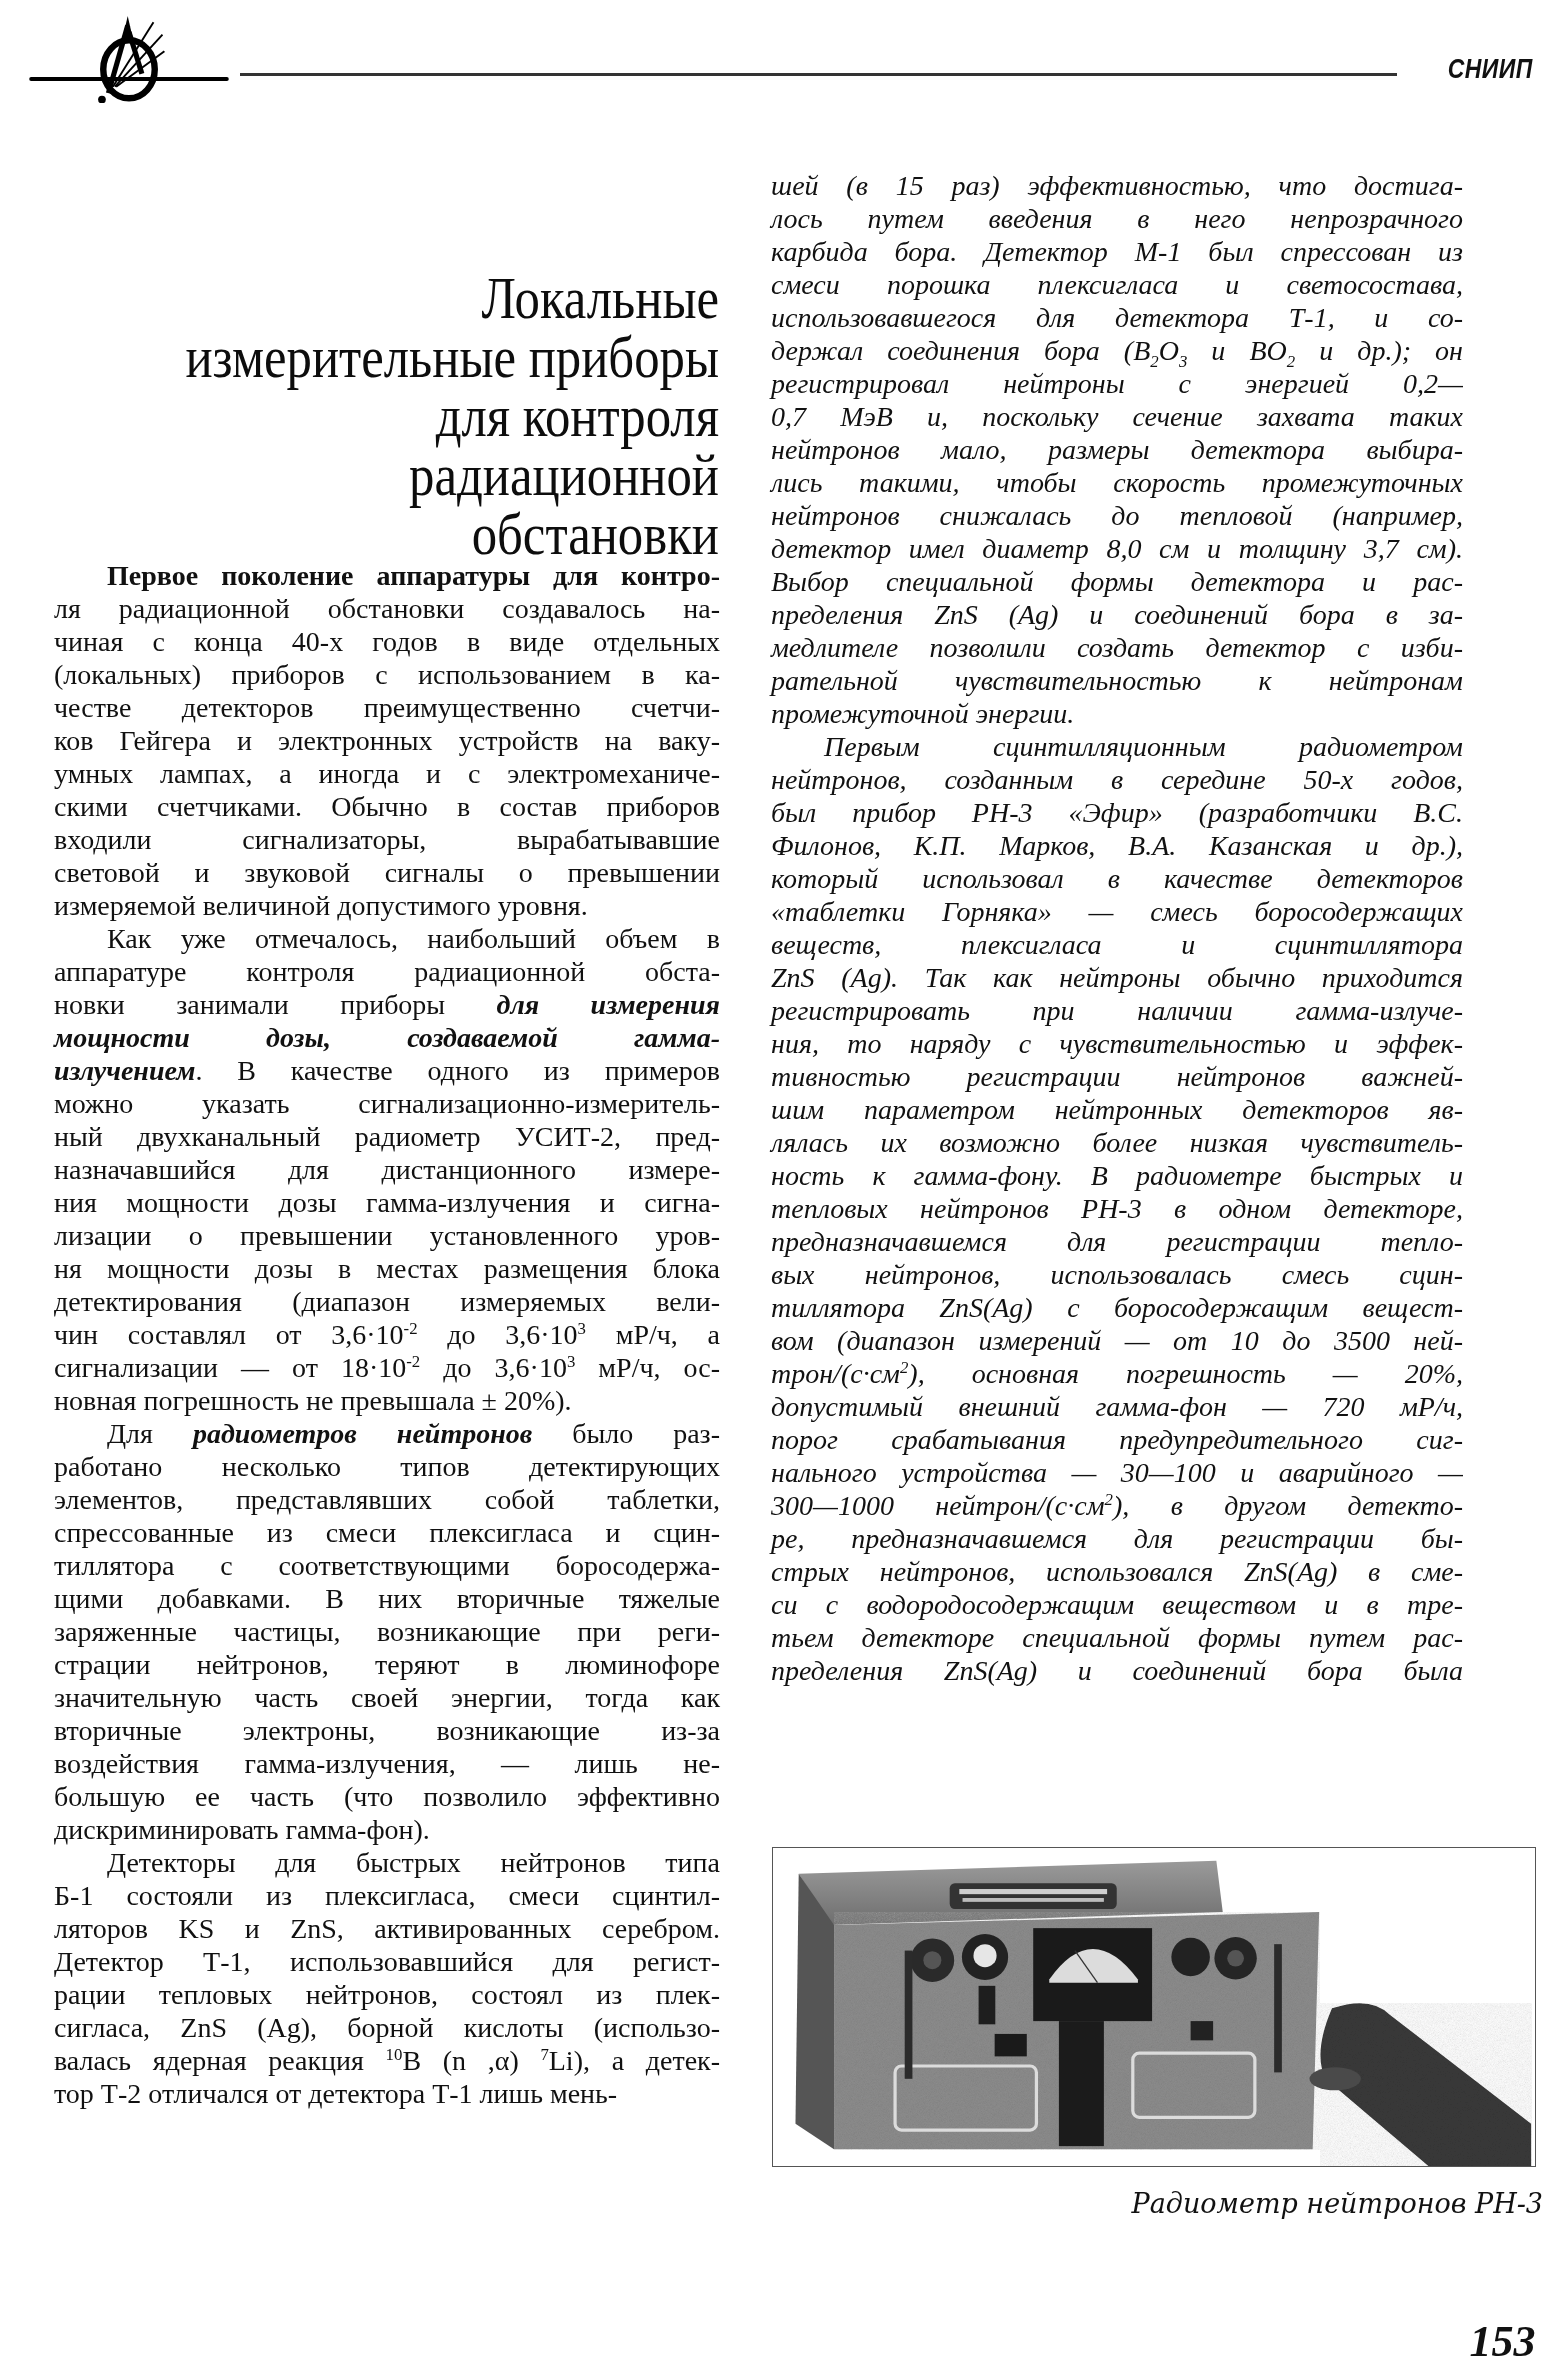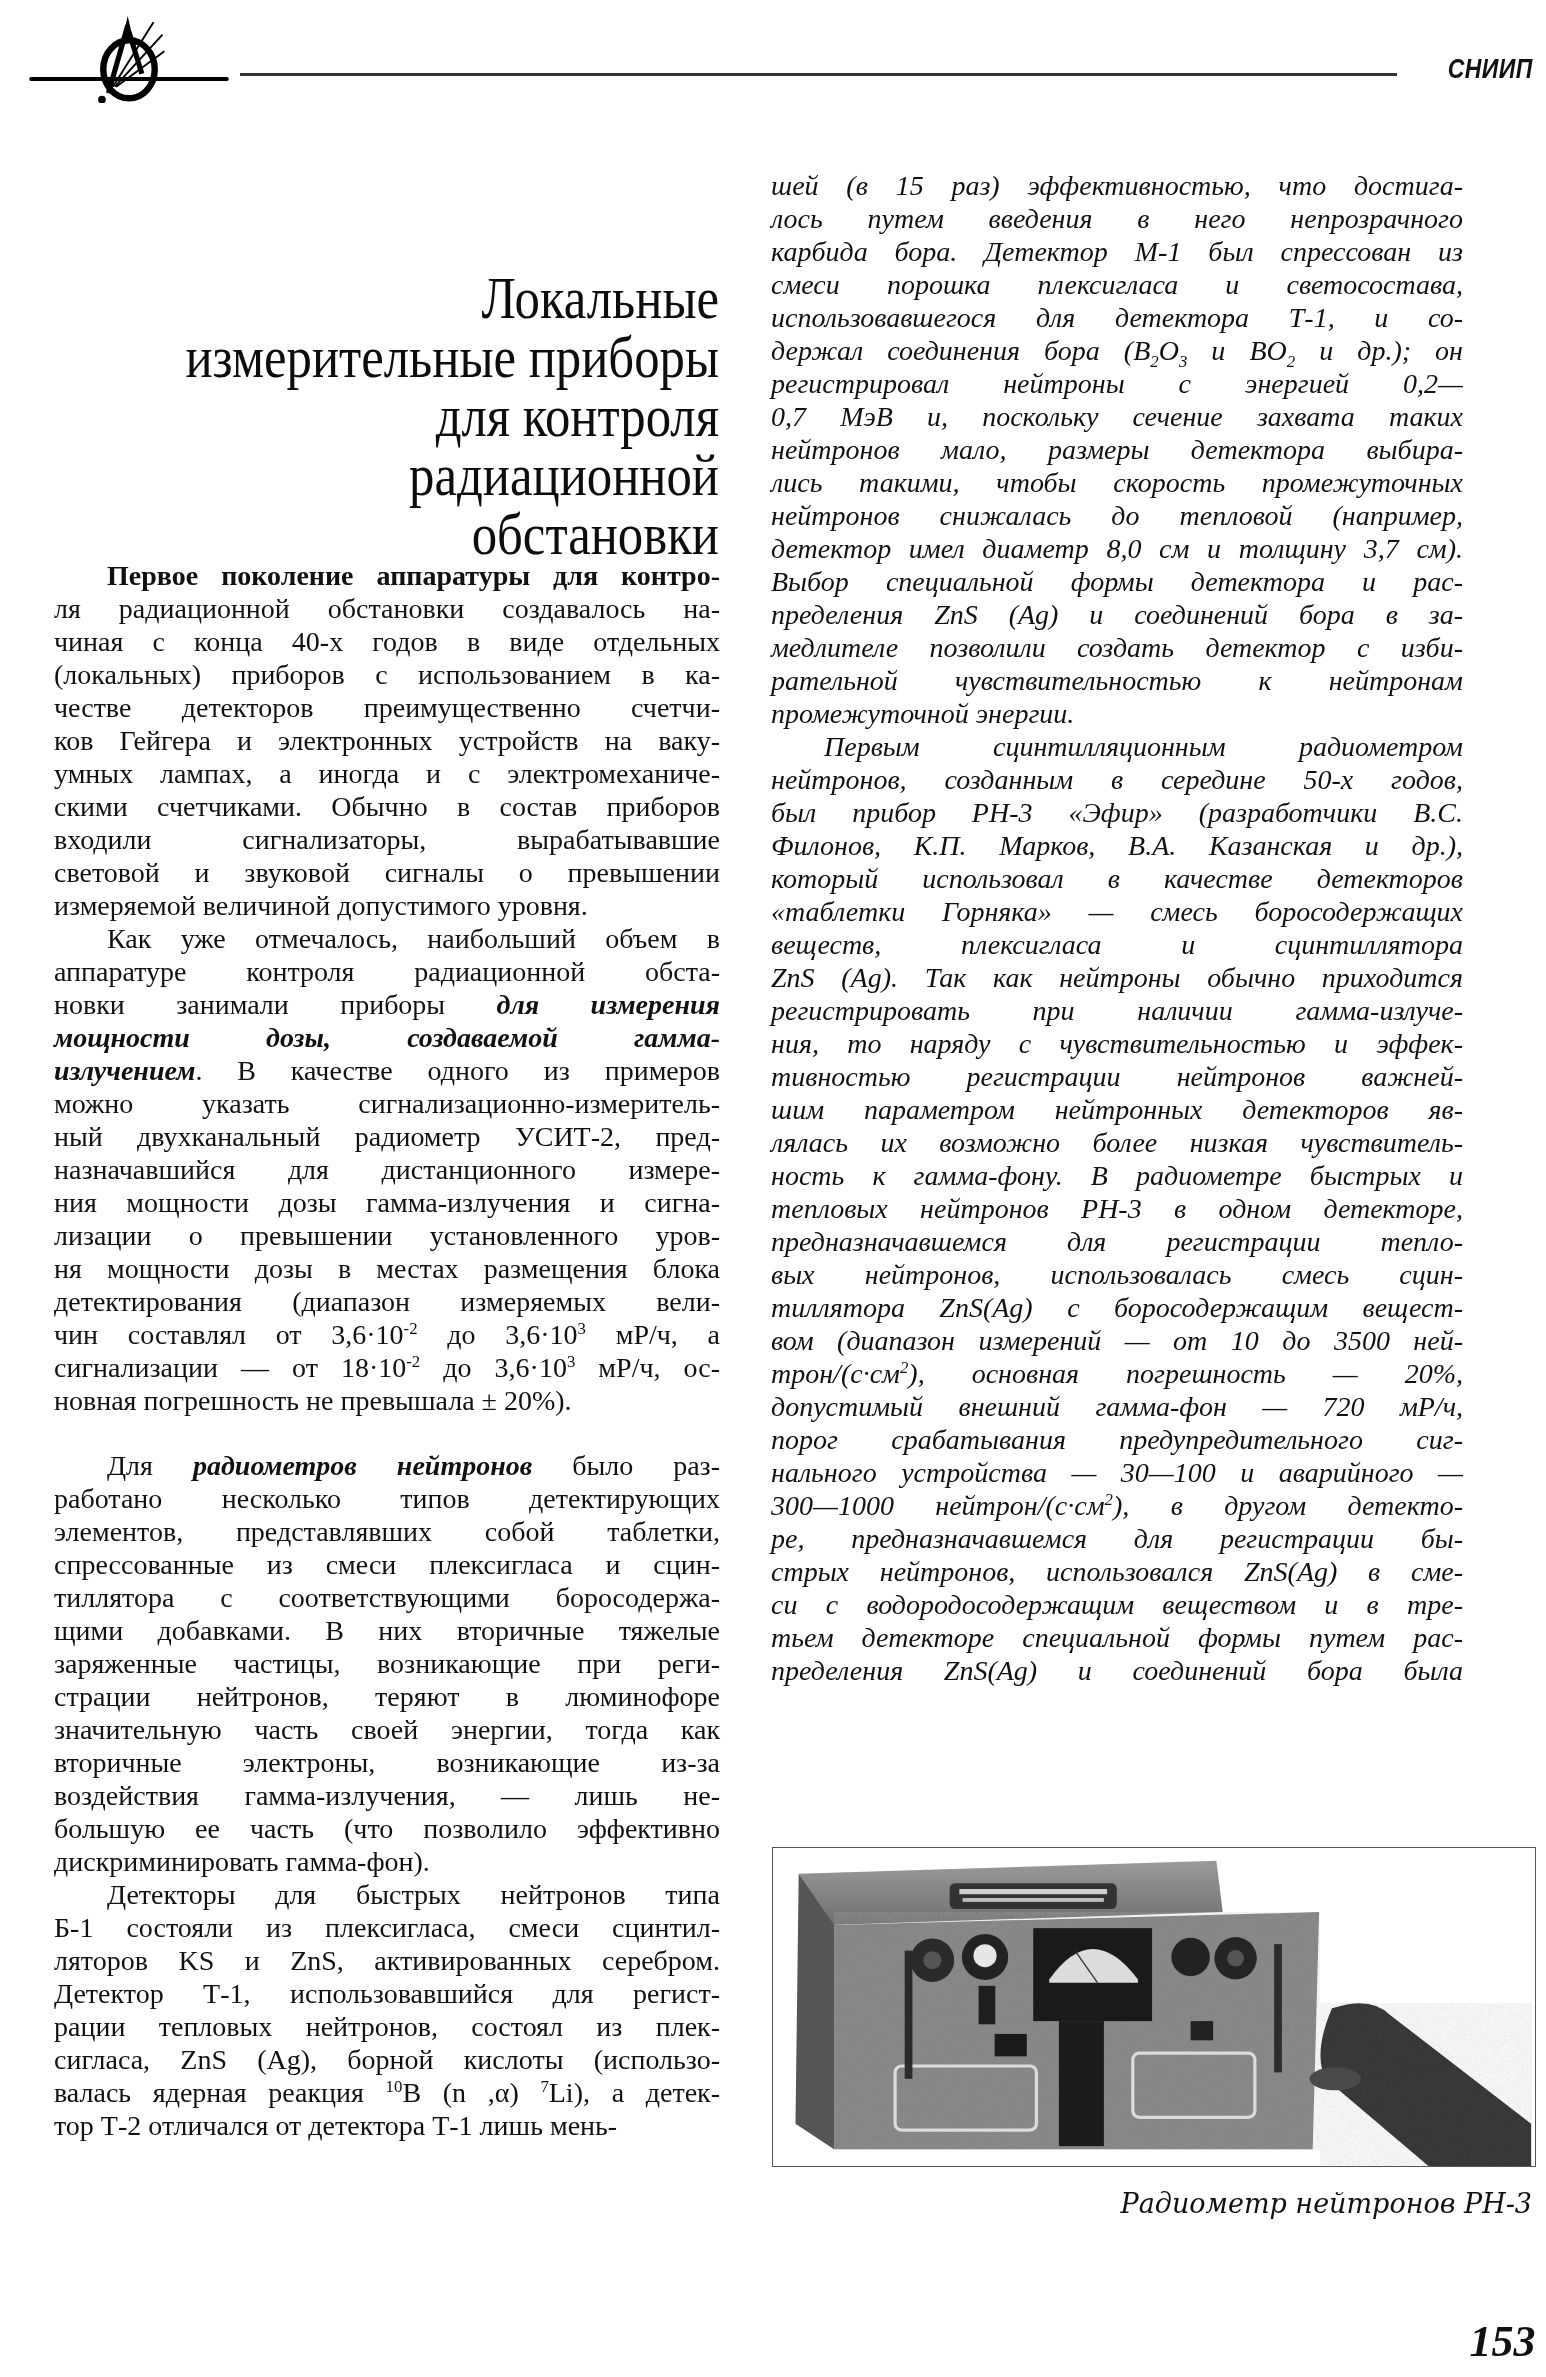--- a/index.html
+++ b/index.html
@@ -25,21 +25,21 @@
   .col p { margin: 0; text-indent: 0; }
   .col .line { display: block; white-space: nowrap; text-align-last: justify; }
   .col .line.last { text-align-last: left; }
   .col em.bi { font-style: italic; font-weight: bold; }
   sup, sub { font-size: 60%; line-height: 0; }
 
   
   #figure { position: absolute; left: 772px; top: 1847px; width: 764px; height: 320px;
     border: 1.9px solid #555; background: #fff; overflow: hidden; box-sizing: border-box; }
   #figure svg { width: 100%; height: 100%; display: block; }
-  #figure-caption { position: absolute; right: 15px; top: 2188px; font-family: "DejaVu Serif", serif;
+  #figure-caption { position: absolute; right: 4px; top: 2188px; font-family: "DejaVu Serif", serif;
     font-style: italic; font-size: 27px; color: #111; margin-left: 39px; }
   #page-number { position: absolute; right: 11.6px; top: 2316px; font-family: "Liberation Serif", serif;
     font-style: italic; font-weight: bold; font-size: 44px; color: #111; }
 </style>
 </head>
 <body>
 
 <div id="logo">
   <svg viewBox="0 0 320 150" width="206" height="97">
     <line x1="8" y1="113" x2="312" y2="113" stroke="#000" stroke-width="6" stroke-linecap="round"></line>
@@ -89,21 +89,21 @@
       <span class="line">назначавшийся для дистанционного измере-</span>
       <span class="line">ния мощности дозы гамма-излучения и сигна-</span>
       <span class="line">лизации о превышении установленного уров-</span>
       <span class="line">ня мощности дозы в местах размещения блока</span>
       <span class="line">детектирования (диапазон измеряемых вели-</span>
       <span class="line">чин составлял от 3,6·10<sup>-2</sup> до 3,6·10<sup>3</sup> мР/ч, а</span>
       <span class="line">сигнализации — от 18·10<sup>-2</sup> до 3,6·10<sup>3</sup> мР/ч, ос-</span>
       <span class="line last">новная погрешность не превышала ± 20%).</span>
     </p>
     <p>
-      <span class="line" style="text-indent: 53px; margin-top: 32px;">Для <em class="bi">радиометров нейтронов</em> было раз-</span>
+      <span class="line" style="text-indent: 53px;">Для <em class="bi">радиометров нейтронов</em> было раз-</span>
       <span class="line">работано несколько типов детектирующих</span>
       <span class="line">элементов, представлявших собой таблетки,</span>
       <span class="line">спрессованные из смеси плексигласа и сцин-</span>
       <span class="line">тиллятора с соответствующими боросодержа-</span>
       <span class="line">щими добавками. В них вторичные тяжелые</span>
       <span class="line">заряженные частицы, возникающие при реги-</span>
       <span class="line">страции нейтронов, теряют в люминофоре</span>
       <span class="line">значительную часть своей энергии, тогда как</span>
       <span class="line">вторичные электроны, возникающие из-за</span>
       <span class="line">воздействия гамма-излучения, — лишь не-</span>

